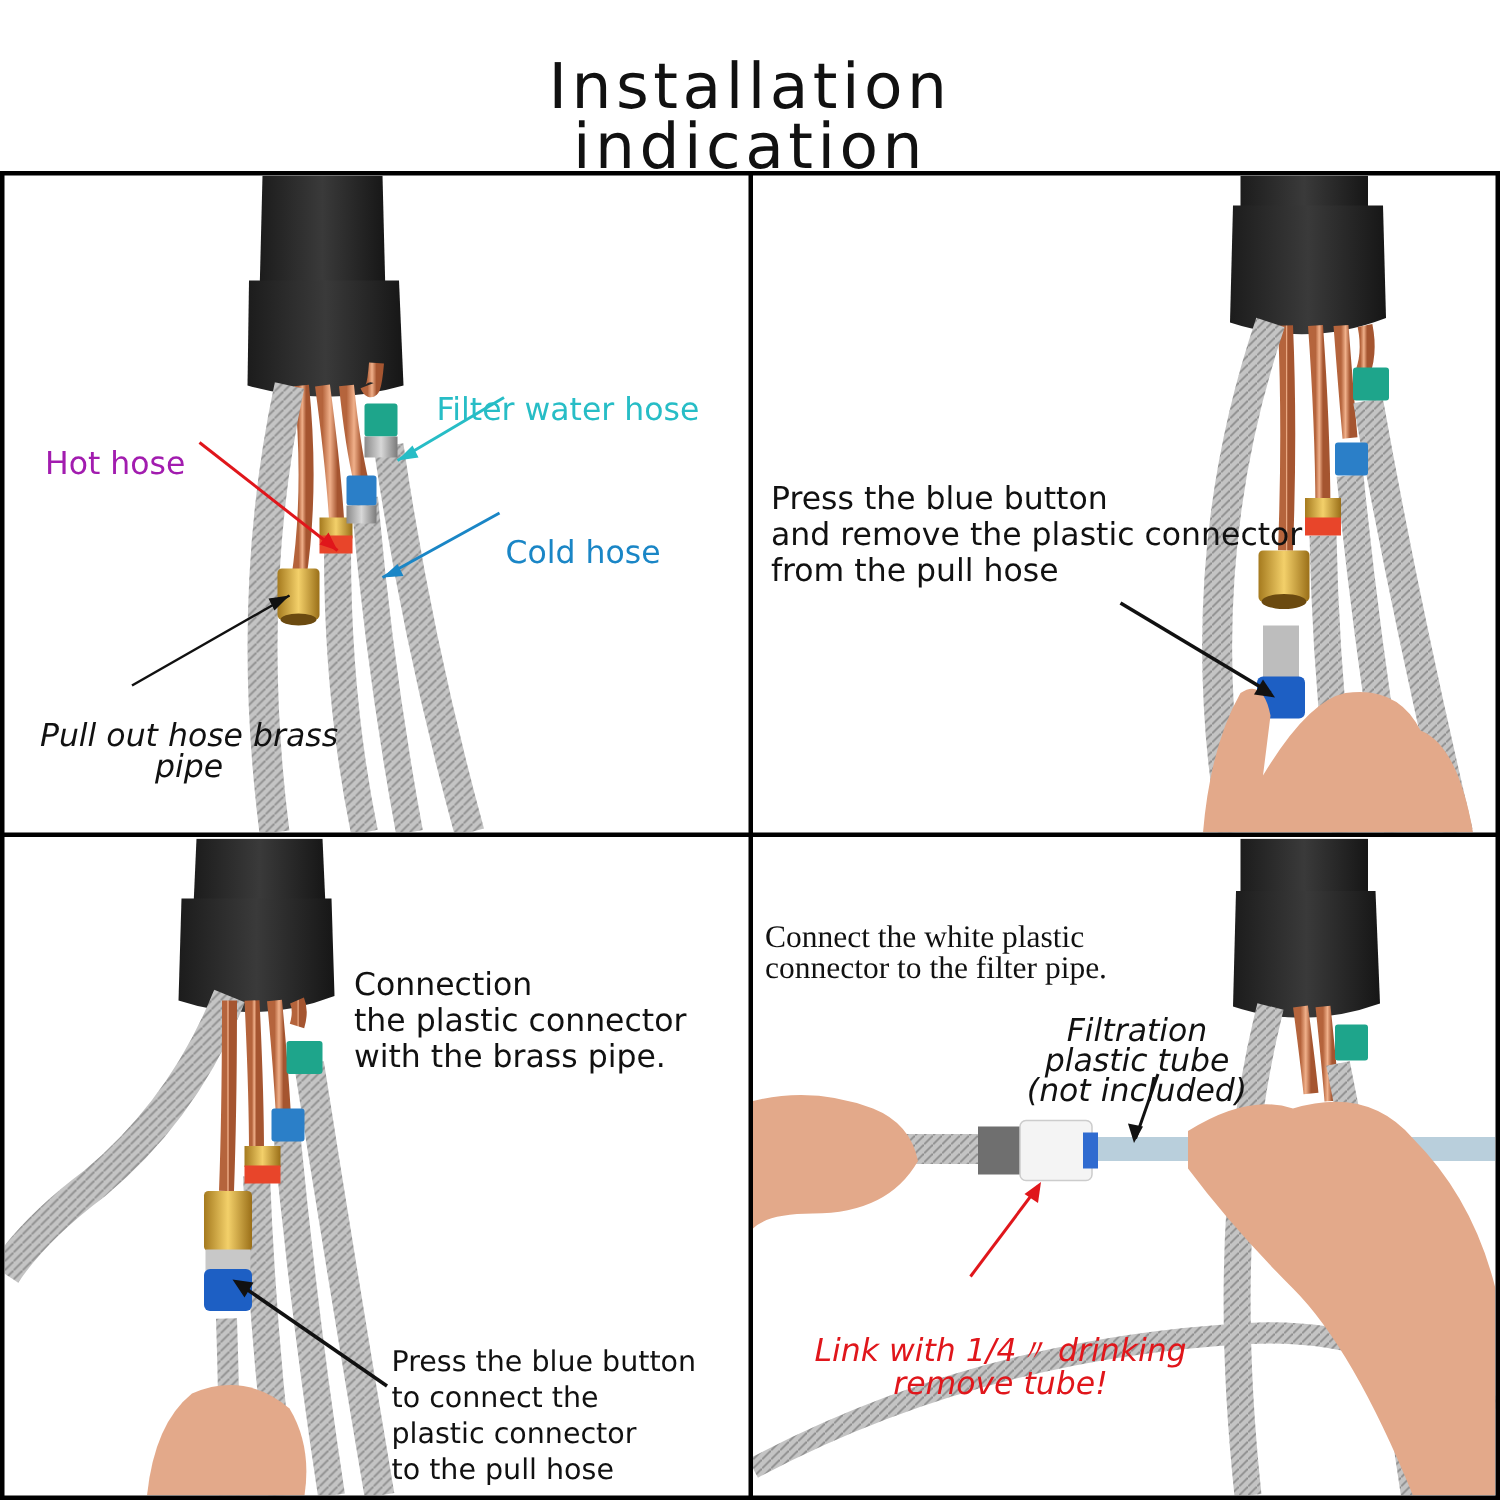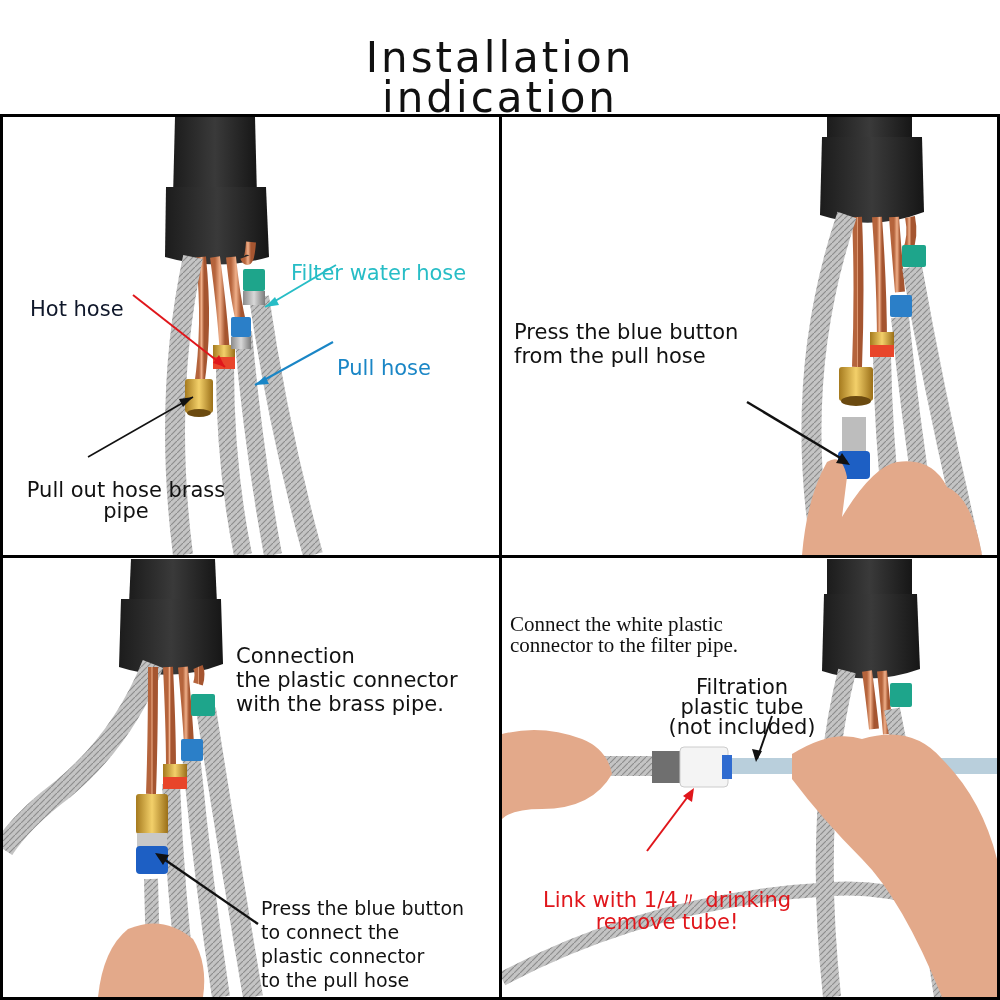--- a/index.html
+++ b/index.html
@@ -6,21 +6,21 @@
   body { width:1000px; height:1000px; position:relative; overflow:hidden;
          font-family:"DejaVu Sans", "Liberation Sans", sans-serif; }
   .title { position:absolute; left:0; top:14px; width:1000px; text-align:center;
            font-size:42px; line-height:40px; letter-spacing:3px; color:#111; font-weight:normal;margin-top:24px; }
   .grid { position:absolute; left:0; top:114px; width:1000px; height:886px; }
   .frame { position:absolute; border:3px solid #000; box-sizing:border-box; }
   .vline { position:absolute; background:#000; }
   .panel { position:absolute; overflow:hidden; background:#fff; }
   .panel svg { position:absolute; left:0; top:0; }
   .lbl { position:absolute; font-size:21px; line-height:21px; white-space:nowrap; color:#111;margin-top:25px; }
-  .lbl.center { text-align:center; }
+  .lbl.center { text-align:center;font-style:italic; }
 </style>
 </head>
 <body>
 
 <div class="title">
   <div>Installation</div>
   <div>indication</div>
 </div>
 
 <div class="grid">
@@ -79,22 +79,22 @@
       <line x1="333" y1="148" x2="262" y2="190" stroke="#27bdc6" stroke-width="2"></line>
       <polygon points="262,190 272,180 276,188" fill="#27bdc6"></polygon>
       <line x1="130" y1="178" x2="222" y2="250" stroke="#e0161b" stroke-width="2"></line>
       <polygon points="222,250 210,246 216,238" fill="#e0161b"></polygon>
       <line x1="330" y1="225" x2="252" y2="268" stroke="#1a86c6" stroke-width="2"></line>
       <polygon points="252,268 262,259 266,267" fill="#1a86c6"></polygon>
       <line x1="85" y1="340" x2="190" y2="280" stroke="#111" stroke-width="1.6"></line>
       <polygon points="190,280 180,290 176,282" fill="#111"></polygon>
     </svg>
     <div class="lbl" style="left:288px;top:121px;color:#27bdc6;">Filter water hose</div>
-    <div class="lbl" style="left:27px;top:157px;color:#0f172a;">Hot hose</div>
-    <div class="lbl" style="left:334px;top:216px;color:#1a86c6;">Pull hose</div>
+    <div class="lbl" style="left:27px;top:157px;color:#a21caf;">Hot hose</div>
+    <div class="lbl" style="left:334px;top:216px;color:#1a86c6;">Cold hose</div>
     <div class="lbl center" style="left:12px;top:338px;width:222px;">
       <div>Pull out hose brass</div>
       <div>pipe</div>
     </div>
   </div>
 
   <div class="panel" style="left:502px;top:3px;width:495px;height:438px;">
     <svg width="495" height="438">
       <path d="M325 0 L410 0 L410 40 L325 40 Z" fill="url(#bodyG)"></path>
       <path d="M320 20 L420 20 L422 95 Q370 115 318 98 Z" fill="url(#bodyG)"></path>
@@ -114,20 +114,21 @@
       <rect x="400" y="128" width="24" height="22" rx="2" fill="#1ea58b"></rect>
 
       <rect x="340" y="300" width="24" height="36" fill="#bdbdbd"></rect>
       <rect x="336" y="334" width="32" height="28" rx="4" fill="#1d5fc4"></rect>
       <path d="M300 438 Q305 380 325 345 Q340 335 345 360 L340 400 Q370 350 395 345 Q430 340 445 370 Q470 380 480 438 Z" fill="#e3a98a"></path>
       <line x1="245" y1="285" x2="345" y2="345" stroke="#111" stroke-width="2.4"></line>
       <polygon points="348,348 334,346 340,336" fill="#111"></polygon>
     </svg>
     <div class="lbl" style="left:12px;top:178px;line-height:24px;">
       <div>Press the blue button</div>
+      <div>and remove the plastic connector</div>
       <div>from the pull hose</div>
     </div>
   </div>
 
   <div class="panel" style="left:3px;top:445px;width:496px;height:438px;">
     <svg width="496" height="438">
       <path d="M128 0 L212 0 L214 45 L126 45 Z" fill="url(#bodyG)"></path>
       <path d="M118 40 L218 40 L220 105 Q168 125 116 108 Z" fill="url(#bodyG)"></path>
       <path d="M150 105 Q120 180 60 230 Q20 260 0 290" stroke="url(#braid)" stroke-width="22" fill="none"></path>
       <path d="M150 108 Q150 180 148 235" stroke="url(#copperG)" stroke-width="10" fill="none"></path>
@@ -185,21 +186,21 @@
 
       <line x1="270" y1="157" x2="255" y2="200" stroke="#111" stroke-width="2"></line>
       <polygon points="254,203 250,190 260,192" fill="#111"></polygon>
       <line x1="145" y1="292" x2="190" y2="232" stroke="#e0161b" stroke-width="2"></line>
       <polygon points="192,229 190,243 181,237" fill="#e0161b"></polygon>
     </svg>
     <div class="lbl" style="left:8px;top:30px;line-height:21px;font-family:Liberation Serif, serif;">
       <div>Connect the white plastic</div>
       <div>connector to the filter pipe.</div>
     </div>
-    <div class="lbl center" style="left:155px;top:93px;width:170px;line-height:20px;">
+    <div class="lbl center" style="left:171px;top:93px;width:170px;line-height:20px;">
       <div>Filtration</div>
       <div>plastic tube</div>
       <div>(not included)</div>
     </div>
     <div class="lbl center" style="left:20px;top:305px;width:290px;color:#e0161b;line-height:22px;">
       <div>Link with 1/4〃 drinking</div>
       <div>remove tube!</div>
     </div>
   </div>
 

